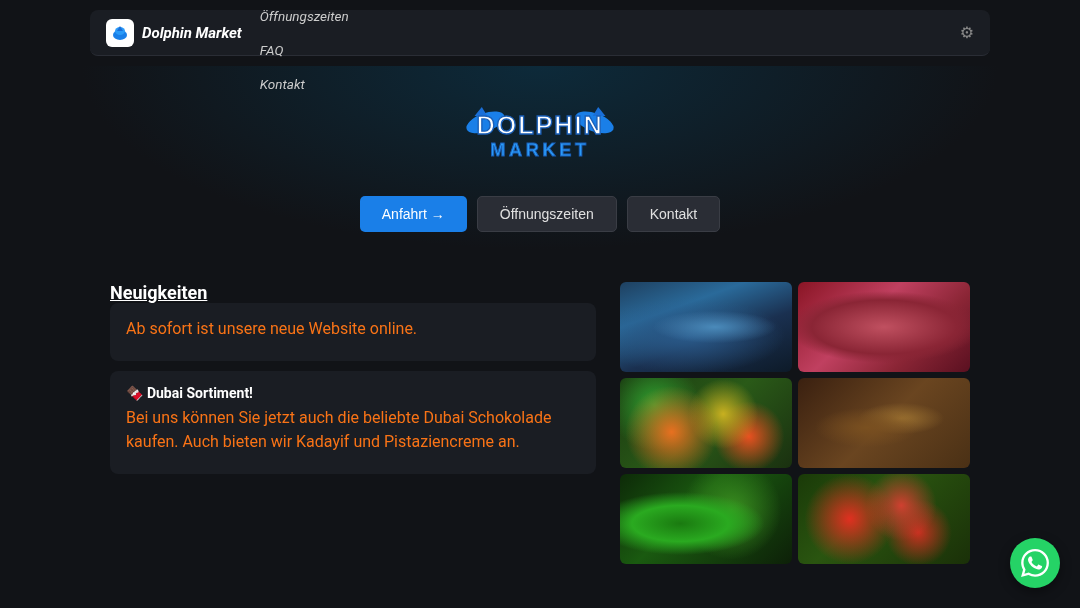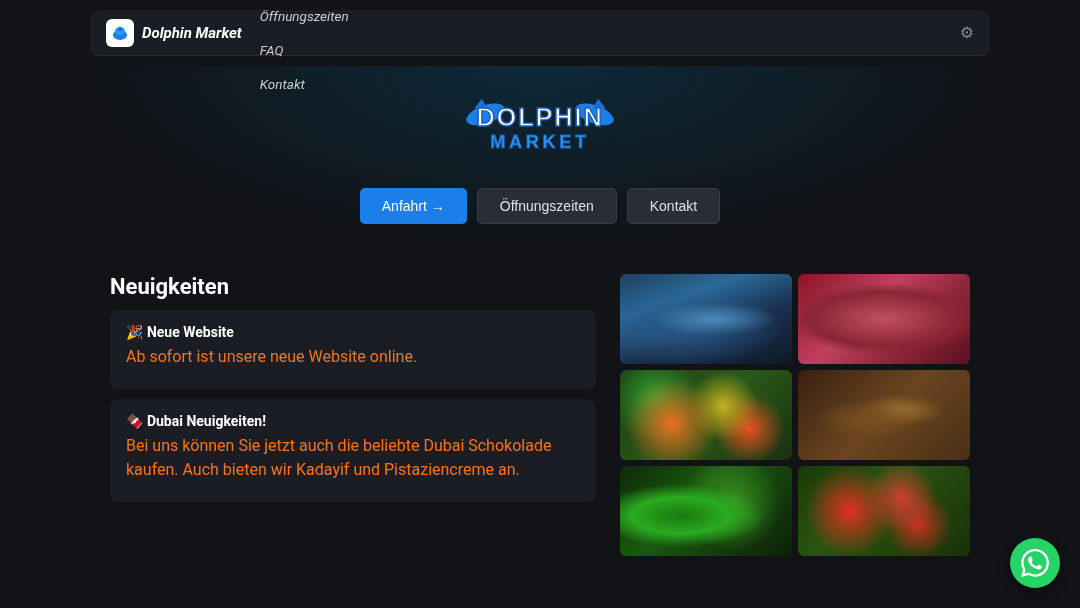--- a/index.html
+++ b/index.html
@@ -63,21 +63,21 @@
     }
     .navbar-right {
       color: #888;
       font-size: 16px;
       cursor: pointer;
     }
 
     
     .hero {
       text-align: center;
-      padding: 22px 20px 20px;
+      padding: 30px 20px 20px;
       background: radial-gradient(ellipse at center top, #0d2a3a 0%, #111317 60%);
     }
     .hero-logo {
       margin: 0 auto 20px;
       width: 200px;
       height: 80px;
       position: relative;
     }
     .hero-logo svg {
       width: 100%;
@@ -130,24 +130,25 @@
       padding: 0 20px 30px;
       gap: 24px;
     }
 
     
     .news-section {
       flex: 1;
       min-width: 0;
     }
     .section-title {
-      font-size: 22px;
+      font-size: 18px;
       font-weight: 700;
       color: #fff;
-      margin-bottom: 11px;
+      margin-bottom: 0;
+      text-decoration: underline;
     }
     .news-item {
       background: #1a1d23;
       border-radius: 8px;
       padding: 14px 16px;
       margin-bottom: 10px;
     }
     .news-item-title {
       font-weight: 700;
       color: #fff;
@@ -289,31 +290,27 @@
     <button class="btn-secondary">Kontakt</button>
   </div>
 </section>
 
 <div class="main-content">
 
   <section class="news-section">
     <h2 class="section-title">Neuigkeiten</h2>
 
     <div class="news-item">
-      <div class="news-item-title">
-        <span>🎉</span>
-        <span>Neue Website</span>
-      </div>
       <div class="news-item-body">Ab sofort ist unsere neue Website online.</div>
     </div>
 
     <div class="news-item">
       <div class="news-item-title">
         <span>🍫</span>
-        <span>Dubai Neuigkeiten!</span>
+        <span>Dubai Sortiment!</span>
       </div>
       <div class="news-item-body">Bei uns können Sie jetzt auch die beliebte Dubai Schokolade kaufen. Auch bieten wir Kadayif und Pistaziencreme an.</div>
     </div>
 
   </section>
 
   <div class="photo-grid">
     <div class="photo-cell photo-fish-real"></div>
     <div class="photo-cell photo-meat-real"></div>
     <div class="photo-cell photo-fruits-real"></div>

